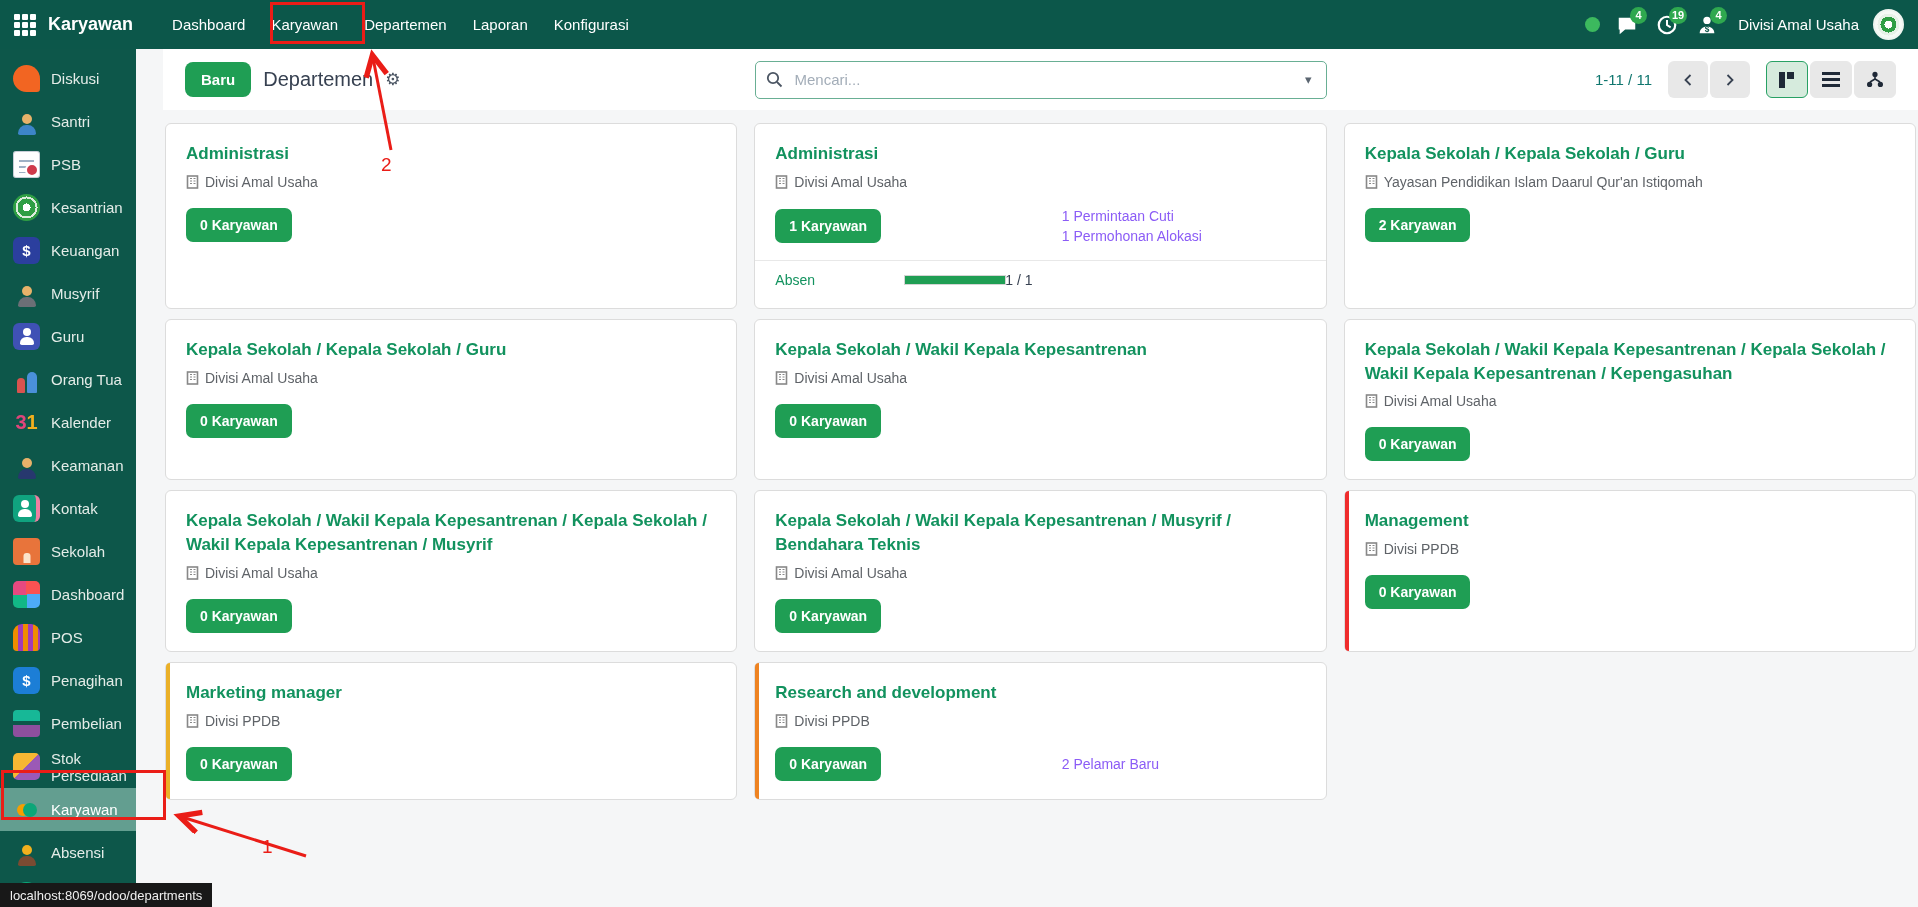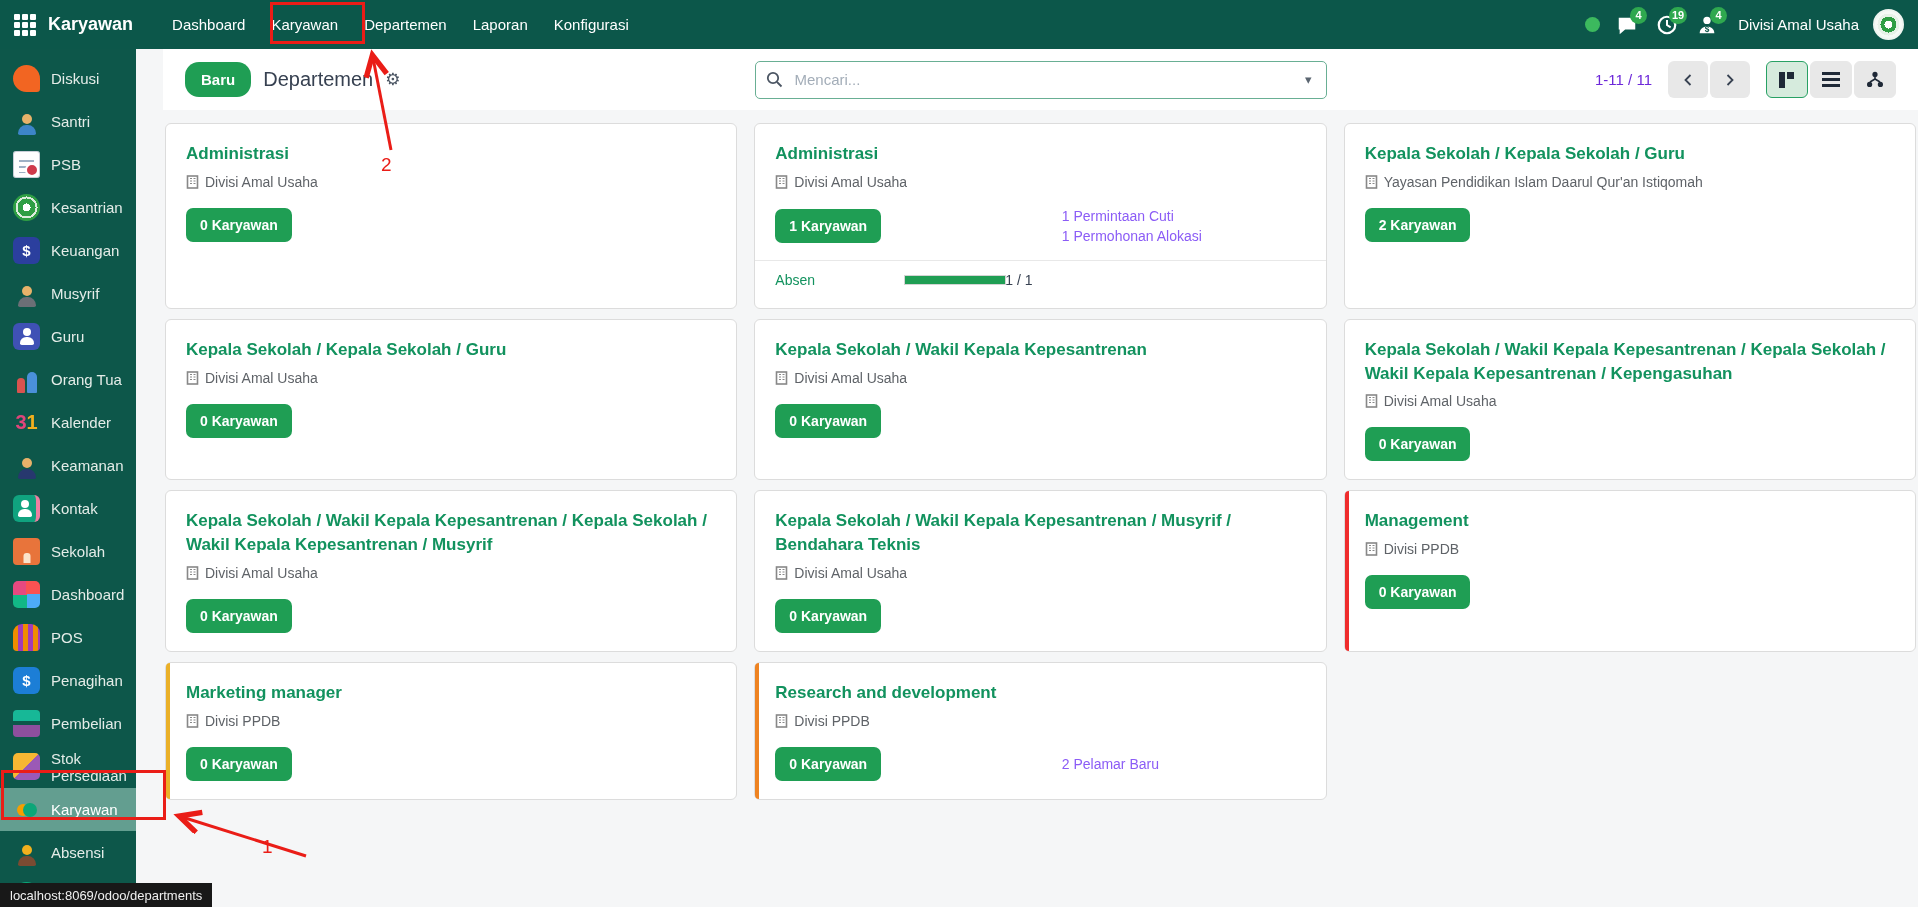--- a/index.html
+++ b/index.html
@@ -56,29 +56,29 @@
   .i-karyawan{display:flex;align-items:center;justify-content:center}
   .i-karyawan::before{content:"";width:12px;height:12px;border-radius:50%;background:#f59f00}
   .i-karyawan::after{content:"";width:14px;height:14px;border-radius:50%;background:#0ca678;margin-left:-6px}
   .i-perekrutan{background:#0ca678;border-radius:50%}
   .i-perekrutan::before{content:"";width:11px;height:11px;border:3px solid #fff;border-radius:50%}
 
   
   .main{position:absolute;left:163px;top:49px;right:0;bottom:0;display:flex;flex-direction:column}
   .control-panel{height:61px;background:#fff;display:flex;align-items:center;padding:0 22px;flex:none}
   .cp-left{display:flex;align-items:center;gap:12px;flex:1}
-  .btn-new{background:#1f9e54;color:#fff;font-weight:700;font-size:15px;border:none;border-radius:14px;padding:9px 16px;cursor:pointer}
+  .btn-new{background:#1f9e54;color:#fff;font-weight:700;font-size:15px;border:none;border-radius:8px;padding:9px 16px;cursor:pointer}
   .view-title{font-size:20px;color:#374151}
   .gear{font-size:17px;color:#4b5563;cursor:pointer}
   .searchbar{width:572px;height:38px;border:1px solid #69af94;border-radius:5px;background:#fff;display:flex;align-items:center;padding:0 10px;flex:none}
   .searchbar input{border:none;outline:none;font-size:15px;flex:1;color:#333;margin-left:12px;font-family:"Liberation Sans",sans-serif}
   .searchbar input::placeholder{color:#a3adb8}
   .search-caret{color:#5a6570;font-size:13px;padding:0 4px;cursor:pointer}
   .cp-right{display:flex;align-items:center;justify-content:flex-end;gap:16px;flex:1}
-  .pager-text{font-size:15px;color:#6d28d9}
+  .pager-text{font-size:15px;color:#0f766e}
   .btn-group{display:flex;gap:2px}
   .pg-btn{width:40px;height:37px;background:#e8e8e8;border:none;border-radius:6px;display:flex;align-items:center;justify-content:center;cursor:pointer}
   .sw-btn{width:42px;height:37px;background:#e8e8e8;border:1px solid #e8e8e8;border-radius:6px;display:flex;align-items:center;justify-content:center;cursor:pointer}
   .sw-btn.active{background:#d6ebdd;border-color:#28a164}
   .ic-kanban{width:16px;height:16px;position:relative}
   .ic-kanban::before{content:"";position:absolute;left:0;top:0;width:6px;height:16px;background:#1f2937}
   .ic-kanban::after{content:"";position:absolute;right:1px;top:0;width:7px;height:7px;background:#1f2937}
   .ic-list{width:18px;height:15px;background:repeating-linear-gradient(#1f2937 0 3px,rgba(0,0,0,0) 3px 6px)}
 
   

